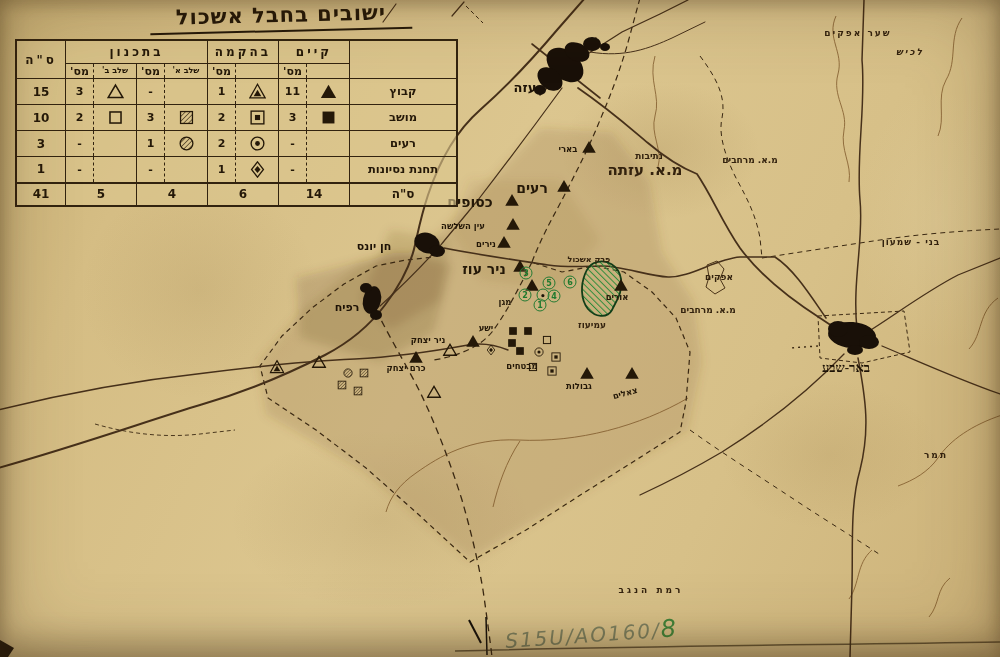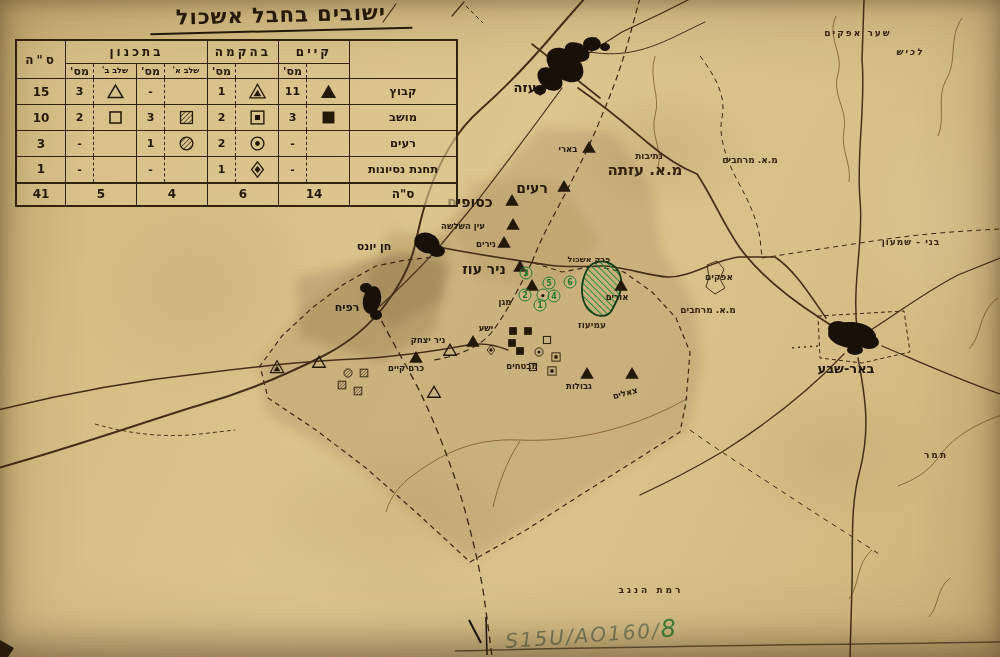--- a/index.html
+++ b/index.html
@@ -252,21 +252,21 @@
           <td colspan="2">5</td>
           <td class="tot">41</td>
         </tr>
       </tbody>
   </table>
 
   <div id="map-layer">
       <div class="maplabel city" style="left: 525px; top: 87px; font-size: 13px;">עזה</div>
       <div class="maplabel city" style="left: 374px; top: 246px; font-size: 11px;">חן יונס</div>
       <div class="maplabel city" style="left: 347px; top: 307px; font-size: 11px;">רפיח</div>
-      <div class="maplabel city" style="left: 846px; top: 368px; font-size: 13px;">באר-שבע</div>
+      <div class="maplabel city" style="left: 846px; top: 368px; font-size: 13px; font-family: Liberation Serif, serif;">באר-שבע</div>
       <div class="maplabel area" style="left: 858px; top: 33px; font-size: 9px; letter-spacing: 2px;">שער אפקים</div>
       <div class="maplabel area" style="left: 910px; top: 52px; font-size: 9px; letter-spacing: 2px; font-style: italic;">לכיש</div>
       <div class="maplabel area" style="left: 649px; top: 156px; font-size: 9px;">נתיבות</div>
       <div class="maplabel area" style="left: 645px; top: 170px; font-size: 15px;">מ.א. עזתה</div>
       <div class="maplabel area" style="left: 750px; top: 160px; font-size: 9px;">מ.א. מרחבים</div>
       <div class="maplabel area" style="left: 719px; top: 277px; font-size: 9px;">אפקים</div>
       <div class="maplabel area" style="left: 708px; top: 310px; font-size: 9px;">מ.א. מרחבים</div>
       <div class="maplabel area" style="left: 911px; top: 242px; font-size: 9px; letter-spacing: 1px;">בני - שמעון</div>
       <div class="maplabel area" style="left: 589px; top: 259px; font-size: 8px;">פרק אשכול</div>
       <div class="maplabel area" style="left: 592px; top: 325px; font-size: 9px;">עמיעוז</div>
@@ -278,21 +278,21 @@
       <div class="maplabel settlement" style="left: 463px; top: 226px; font-size: 8.5px;">עין השלשה</div>
       <div class="maplabel settlement" style="left: 486px; top: 244px; font-size: 8.5px;">נירים</div>
       <div class="maplabel settlement" style="left: 480px; top: 269px; font-size: 14px; padding-left: 8px;">ניר עוז</div>
       <div class="maplabel settlement" style="left: 505px; top: 302px; font-size: 8.5px;">מגן</div>
       <div class="maplabel settlement" style="left: 617px; top: 297px; font-size: 8.5px;">אורים</div>
       <div class="maplabel settlement" style="left: 486px; top: 328px; font-size: 8.5px;">ישע</div>
       <div class="maplabel settlement" style="left: 522px; top: 366px; font-size: 8.5px;">מבטחים</div>
       <div class="maplabel settlement" style="left: 579px; top: 386px; font-size: 8.5px;">גבולות</div>
       <div class="maplabel settlement" style="left: 625px; top: 393px; font-size: 8.5px; transform: translate(-50%, -50%) rotate(-16deg);">צאלים</div>
       <div class="maplabel settlement" style="left: 428px; top: 340px; font-size: 8.5px;">ניר יצחק</div>
-      <div class="maplabel settlement" style="left: 406px; top: 368px; font-size: 8.5px;">כרם קיים</div>
+      <div class="maplabel settlement" style="left: 406px; top: 368px; font-size: 8.5px;">כרם יצחק</div>
       <div class="marker" style="left: 589px; top: 147px;"><svg width="15" height="15" viewBox="0 0 20 20">
           <path d="M10,2 L19,17.5 L1,17.5 Z" fill="#241808"></path>
         </svg></div>
       <div class="marker" style="left: 564px; top: 186px;"><svg width="15" height="15" viewBox="0 0 20 20">
           <path d="M10,2 L19,17.5 L1,17.5 Z" fill="#241808"></path>
         </svg></div>
       <div class="marker" style="left: 512px; top: 200px;"><svg width="15" height="15" viewBox="0 0 20 20">
           <path d="M10,2 L19,17.5 L1,17.5 Z" fill="#241808"></path>
         </svg></div>
       <div class="marker" style="left: 513px; top: 224px;"><svg width="15" height="15" viewBox="0 0 20 20">

